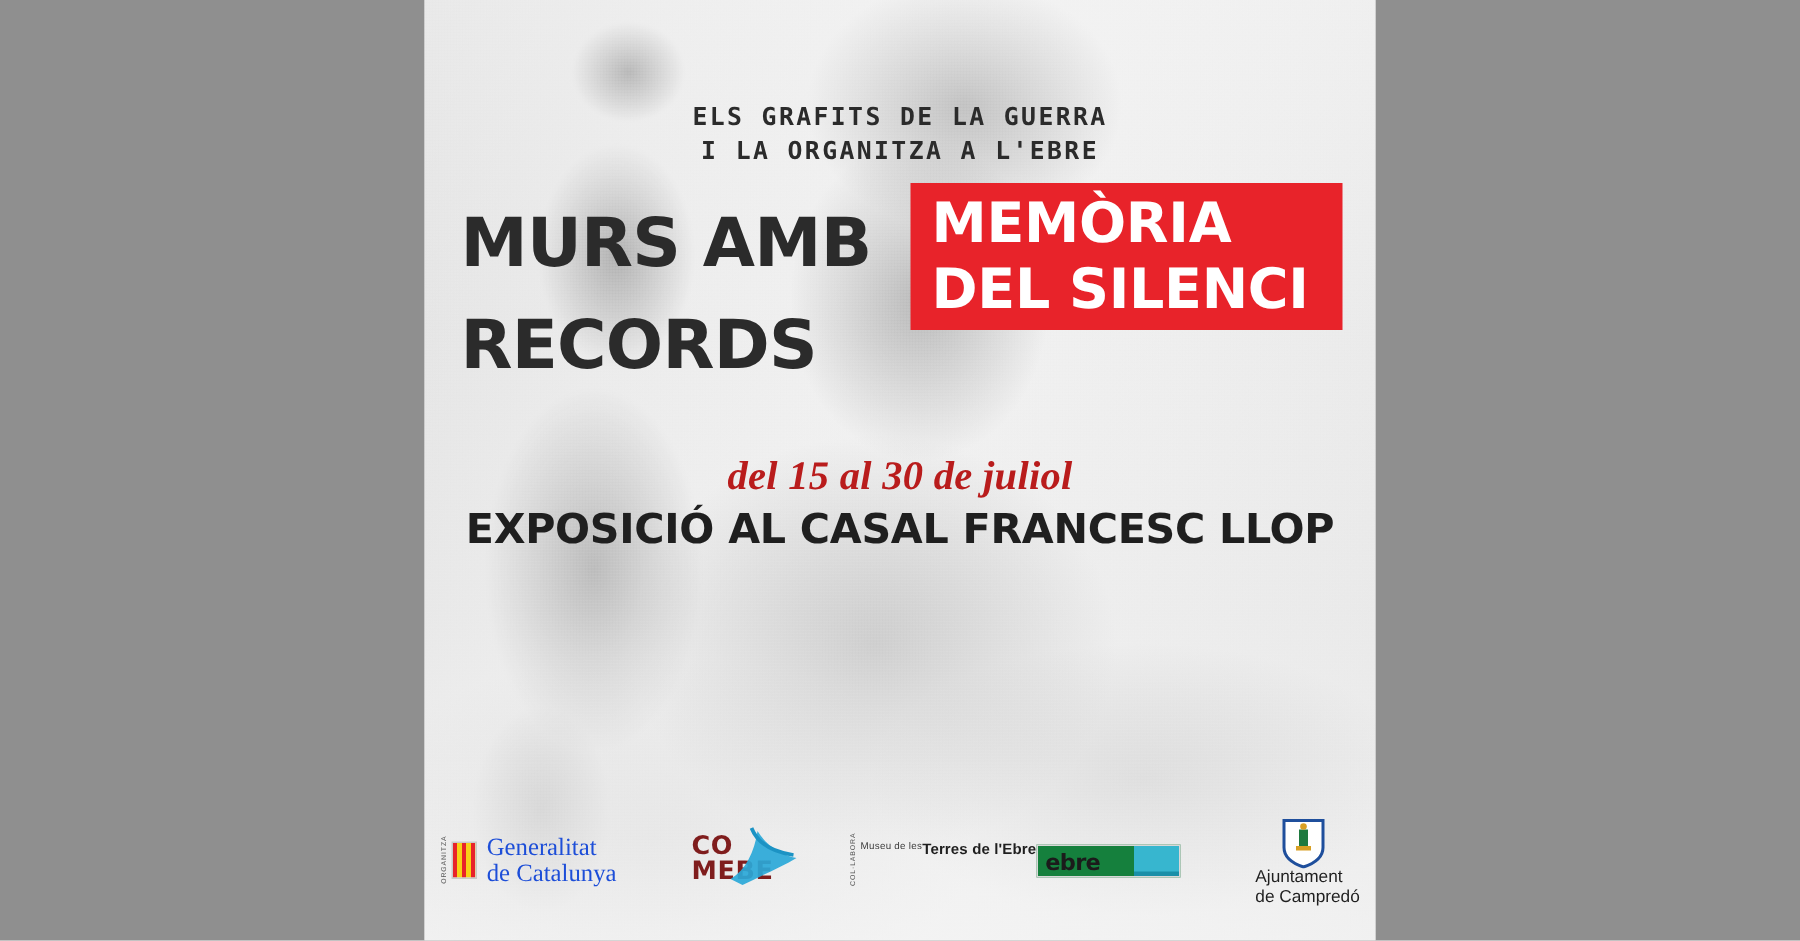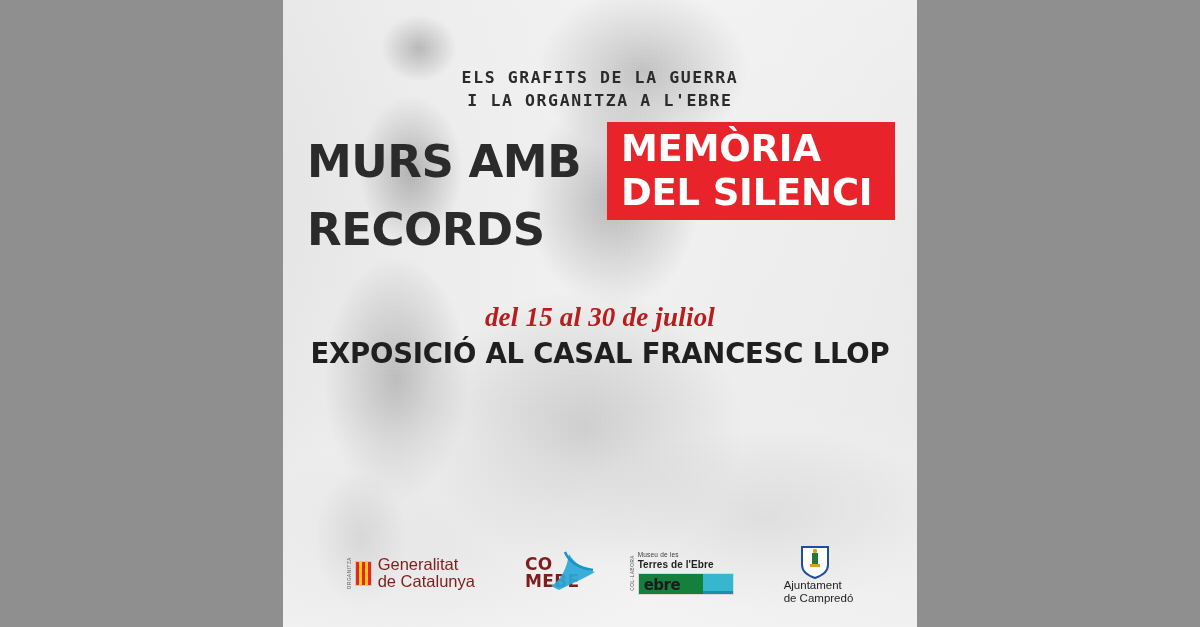--- a/index.html
+++ b/index.html
@@ -209,24 +209,24 @@
   .gen-mark {
     width: 17px;
     height: 25px;
     margin-right: 6px;
     background:
       repeating-linear-gradient(90deg, #e8232a 0 3px, #f7d117 3px 6px);
     border: 1px solid #c9c9c9;
     box-sizing: border-box;
   }
   .gen-text {
-    font-family: Liberation Sans, sans-serif;
+    font-family: Liberation Serif, serif;
     font-size: 16.5px;
     line-height: 17.5px;
-    color: #7f1d1d;
+    color: #1d4ed8;
     font-weight: normal;
     white-space: nowrap;
   }
   .gen-text b { font-weight: normal; display: block; }
 
   
   .comebe {
     position: relative;
     display: flex;
     align-items: center;
@@ -245,21 +245,21 @@
     position: absolute;
     left: 20px;
     top: -4px;
     width: 52px;
     height: 46px;
   }
 
   
   .mu {
     display: flex;
-    flex-direction: column;
+    flex-direction: row;
     align-items: flex-start;
   }
   .mu-top {
     font-family: "Liberation Sans", sans-serif;
     font-size: 6.5px;
     color: #3c3c3c;
     line-height: 8px;
     letter-spacing: 0.2px;
   }
   .mu-mid {

